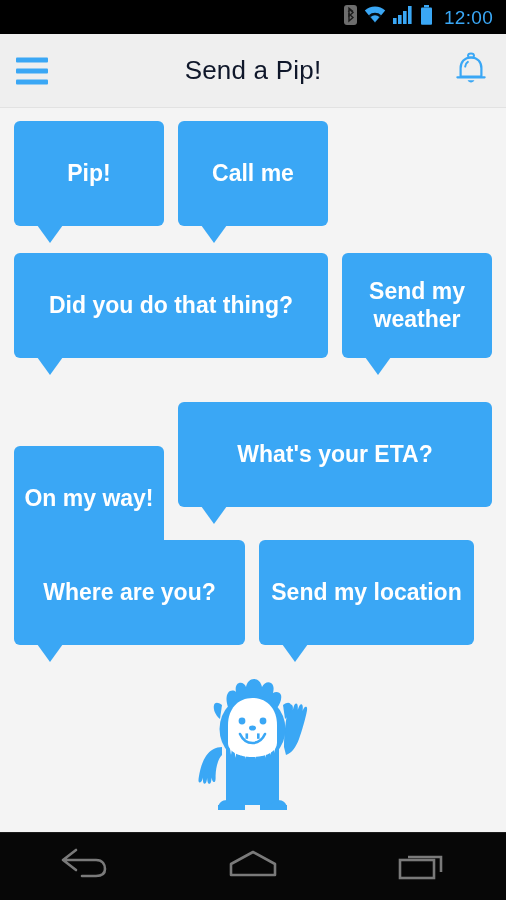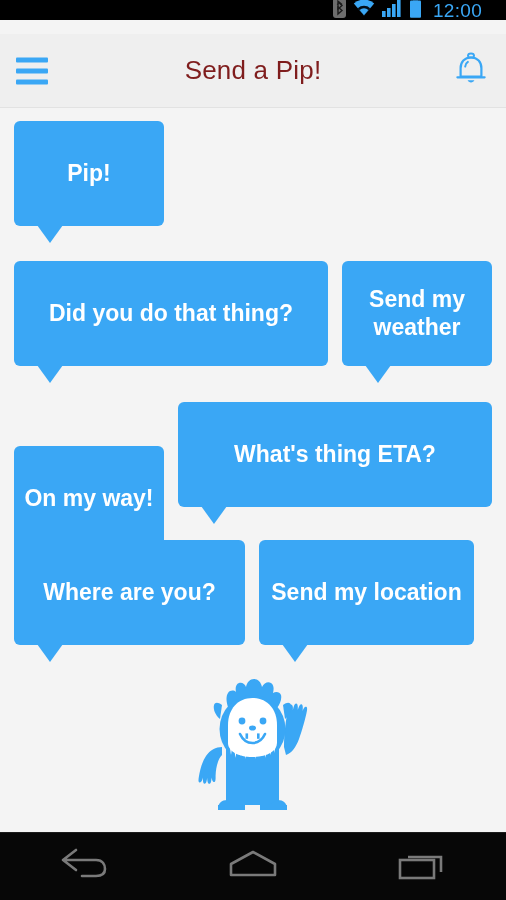--- a/index.html
+++ b/index.html
@@ -18,26 +18,26 @@
     width: 506px;
     height: 900px;
     background: #f4f4f4;
   }
 
   
   .status-bar {
     position: absolute;
     top: 0; left: 0;
     width: 506px;
-    height: 20px;
+    height: 34px;
     background: #000000;
     display: flex;
     align-items: center;
     justify-content: flex-end;
-    padding-right: 24px;
+    padding-right: 13px;
   }
   .status-icons {
     display: flex;
     align-items: center;
     gap: 7px;
   }
   .status-time {
     color: #3AA7F5;
     font-size: 19px;
     font-weight: normal;
@@ -73,21 +73,21 @@
     display: block;
     height: 5px;
     width: 100%;
     background: #3AA7F5;
     border-radius: 1px;
   }
   .header-title {
     width: 100%;
     text-align: center;
     font-size: 26px;
-    color: #7f1d1d;
+    color: #0f172a;
     letter-spacing: 0.2px;
   }
   .bell-btn {
     position: absolute;
     right: 16px;
     top: 50%;
     transform: translateY(-50%);
     width: 38px;
     height: 40px;
     cursor: pointer;
@@ -105,21 +105,21 @@
     background: #f4f4f4;
   }
   .bubble-row {
     position: absolute;
     left: 14px;
     width: 478px;
     display: flex;
     gap: 14px;
   }
   .row-1 { top: 12px; }
-  .row-2 { top: 152px; }
+  .row-2 { top: 144px; }
   .row-3 { top: 293px; }
   .row-4 { top: 431px; }
 
   .bubble {
     position: relative;
     height: 105px;
     background: #3AA7F5;
     border-radius: 6px;
     display: flex;
     align-items: center;
@@ -256,40 +256,44 @@
     </div>
   </div>
 
   <div class="bubble-area">
 
     <div class="bubble-row row-1">
       <div class="bubble w-pip">
         <span class="bubble-label">Pip!</span>
         <span class="tail"></span>
       </div>
+      <div class="bubble w-callme">
+        <span class="bubble-label">Call me</span>
+        <span class="tail"></span>
+      </div>
     </div>
 
     <div class="bubble-row row-2">
       <div class="bubble w-didyou">
         <span class="bubble-label">Did you do that thing?</span>
         <span class="tail"></span>
       </div>
       <div class="bubble w-weather">
         <span class="bubble-label">Send my weather</span>
         <span class="tail"></span>
       </div>
     </div>
 
     <div class="bubble-row row-3">
       <div class="bubble w-onmyway">
         <span class="bubble-label">On my way!</span>
         <span class="tail"></span>
       </div>
       <div class="bubble w-eta">
-        <span class="bubble-label">What's thing ETA?</span>
+        <span class="bubble-label">What's your ETA?</span>
         <span class="tail"></span>
       </div>
     </div>
 
     <div class="bubble-row row-4">
       <div class="bubble w-whereare">
         <span class="bubble-label">Where are you?</span>
         <span class="tail"></span>
       </div>
       <div class="bubble w-location">

